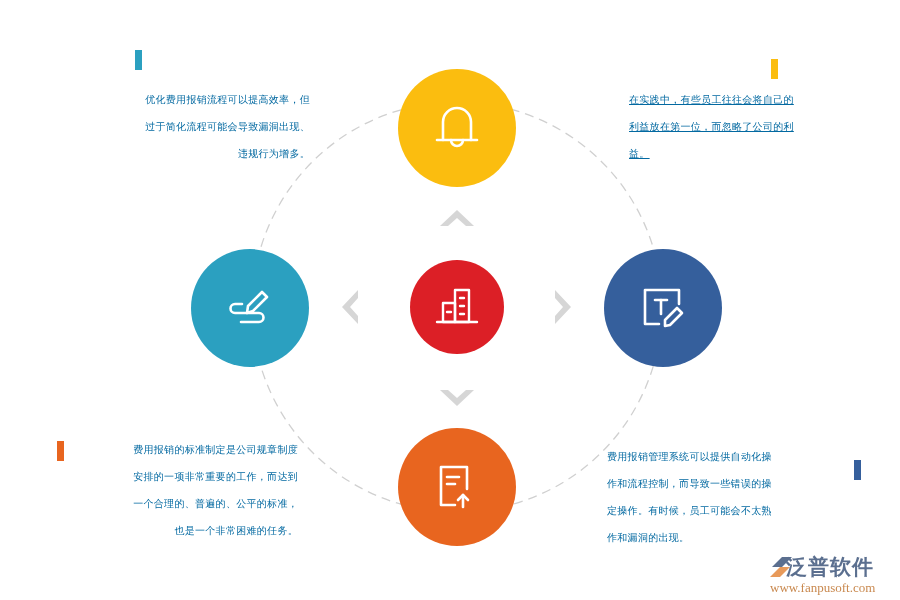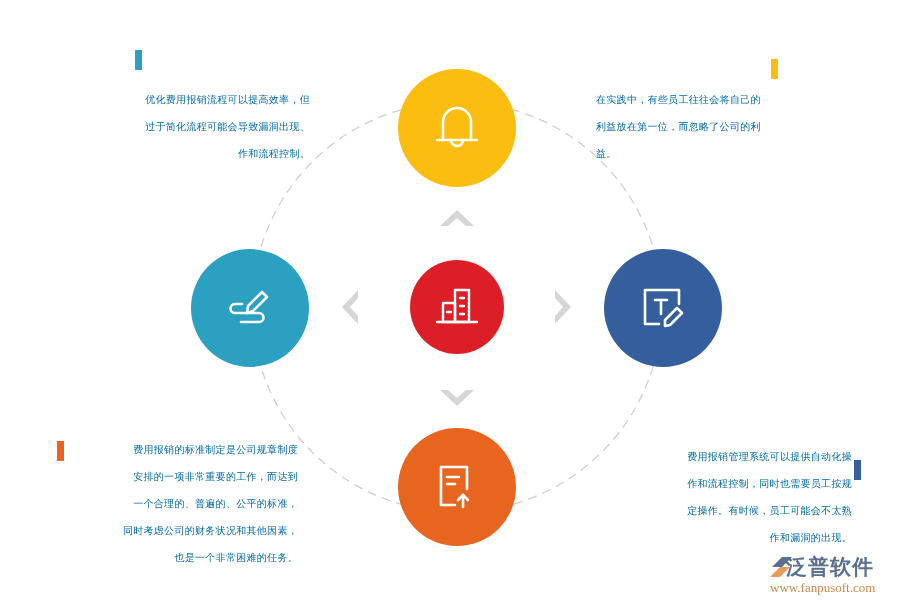--- a/index.html
+++ b/index.html
@@ -92,40 +92,39 @@
 </div>
 
 <div class="bar" style="left:135px;top:50px;background:#2ba0c0;"></div>
 <div class="bar" style="left:771px;top:59px;background:#fbbd0f;"></div>
 <div class="bar" style="left:57px;top:441px;background:#e8651f;"></div>
 <div class="bar" style="left:854px;top:460px;background:#355f9c;"></div>
 
 <div class="text-block" style="left:70px;top:86px;width:240px;text-align:right;">
   <div>优化费用报销流程可以提高效率，但</div>
   <div>过于简化流程可能会导致漏洞出现、</div>
-  <div>作和流程控制。</div>
+  <div>违规行为增多。</div>
 </div>
 
-<div class="text-block" style="left:596px;top:86px;width:240px;text-align:left;">
+<div class="text-block" style="left:629px;top:86px;width:240px;text-align:left;text-decoration:underline;">
   <div>在实践中，有些员工往往会将自己的</div>
   <div>利益放在第一位，而忽略了公司的利</div>
   <div>益。</div>
 </div>
 
 <div class="text-block" style="left:46px;top:436px;width:252px;text-align:right;">
   <div>费用报销的标准制定是公司规章制度</div>
   <div>安排的一项非常重要的工作，而达到</div>
   <div>一个合理的、普遍的、公平的标准，</div>
-  <div>同时考虑公司的财务状况和其他因素，</div>
   <div>也是一个非常困难的任务。</div>
 </div>
 
-<div class="text-block" style="left:607px;top:443px;width:245px;text-align:right;">
+<div class="text-block" style="left:607px;top:443px;width:245px;text-align:left;">
   <div>费用报销管理系统可以提供自动化操</div>
-  <div>作和流程控制，同时也需要员工按规</div>
+  <div>作和流程控制，而导致一些错误的操</div>
   <div>定操作。有时候，员工可能会不太熟</div>
   <div>作和漏洞的出现。</div>
 </div>
 
 <div class="logo">
   <svg class="abs" style="left:0;top:2px" width="26" height="24" viewBox="0 0 26 24">
     <path d="M4 12 L14 2 L24 2 L14 12 Z" fill="#5b6f8f"></path>
     <path d="M2 22 L12 12 L22 12 L12 22 Z" fill="#e89a5a"></path>
   </svg>
   <div class="logo-cn">泛普软件</div>

